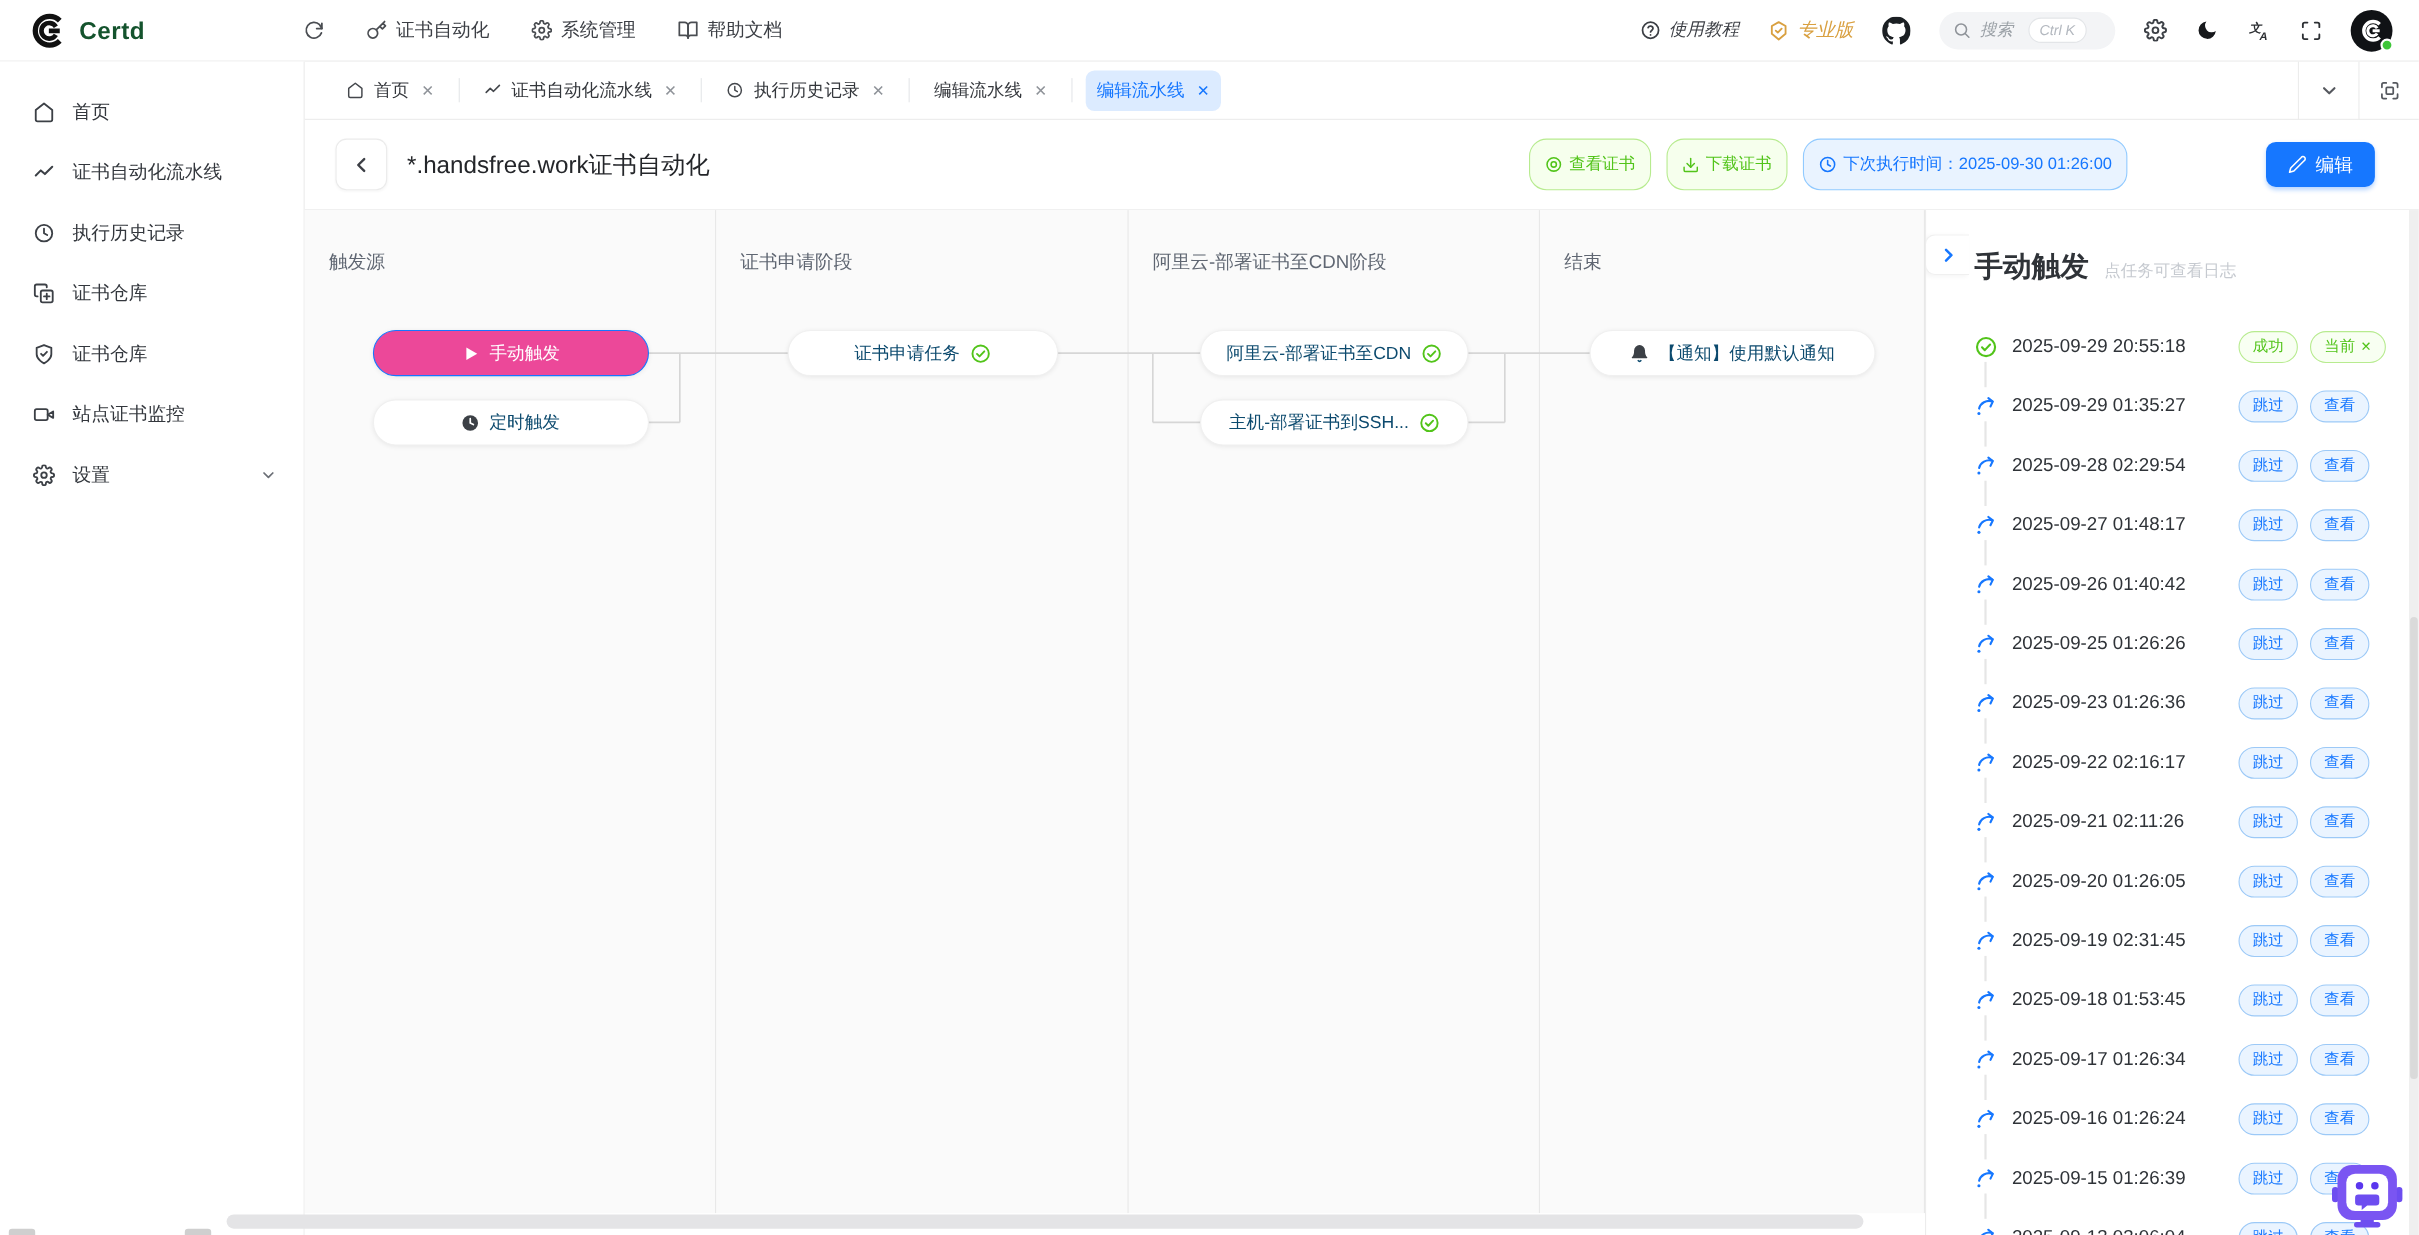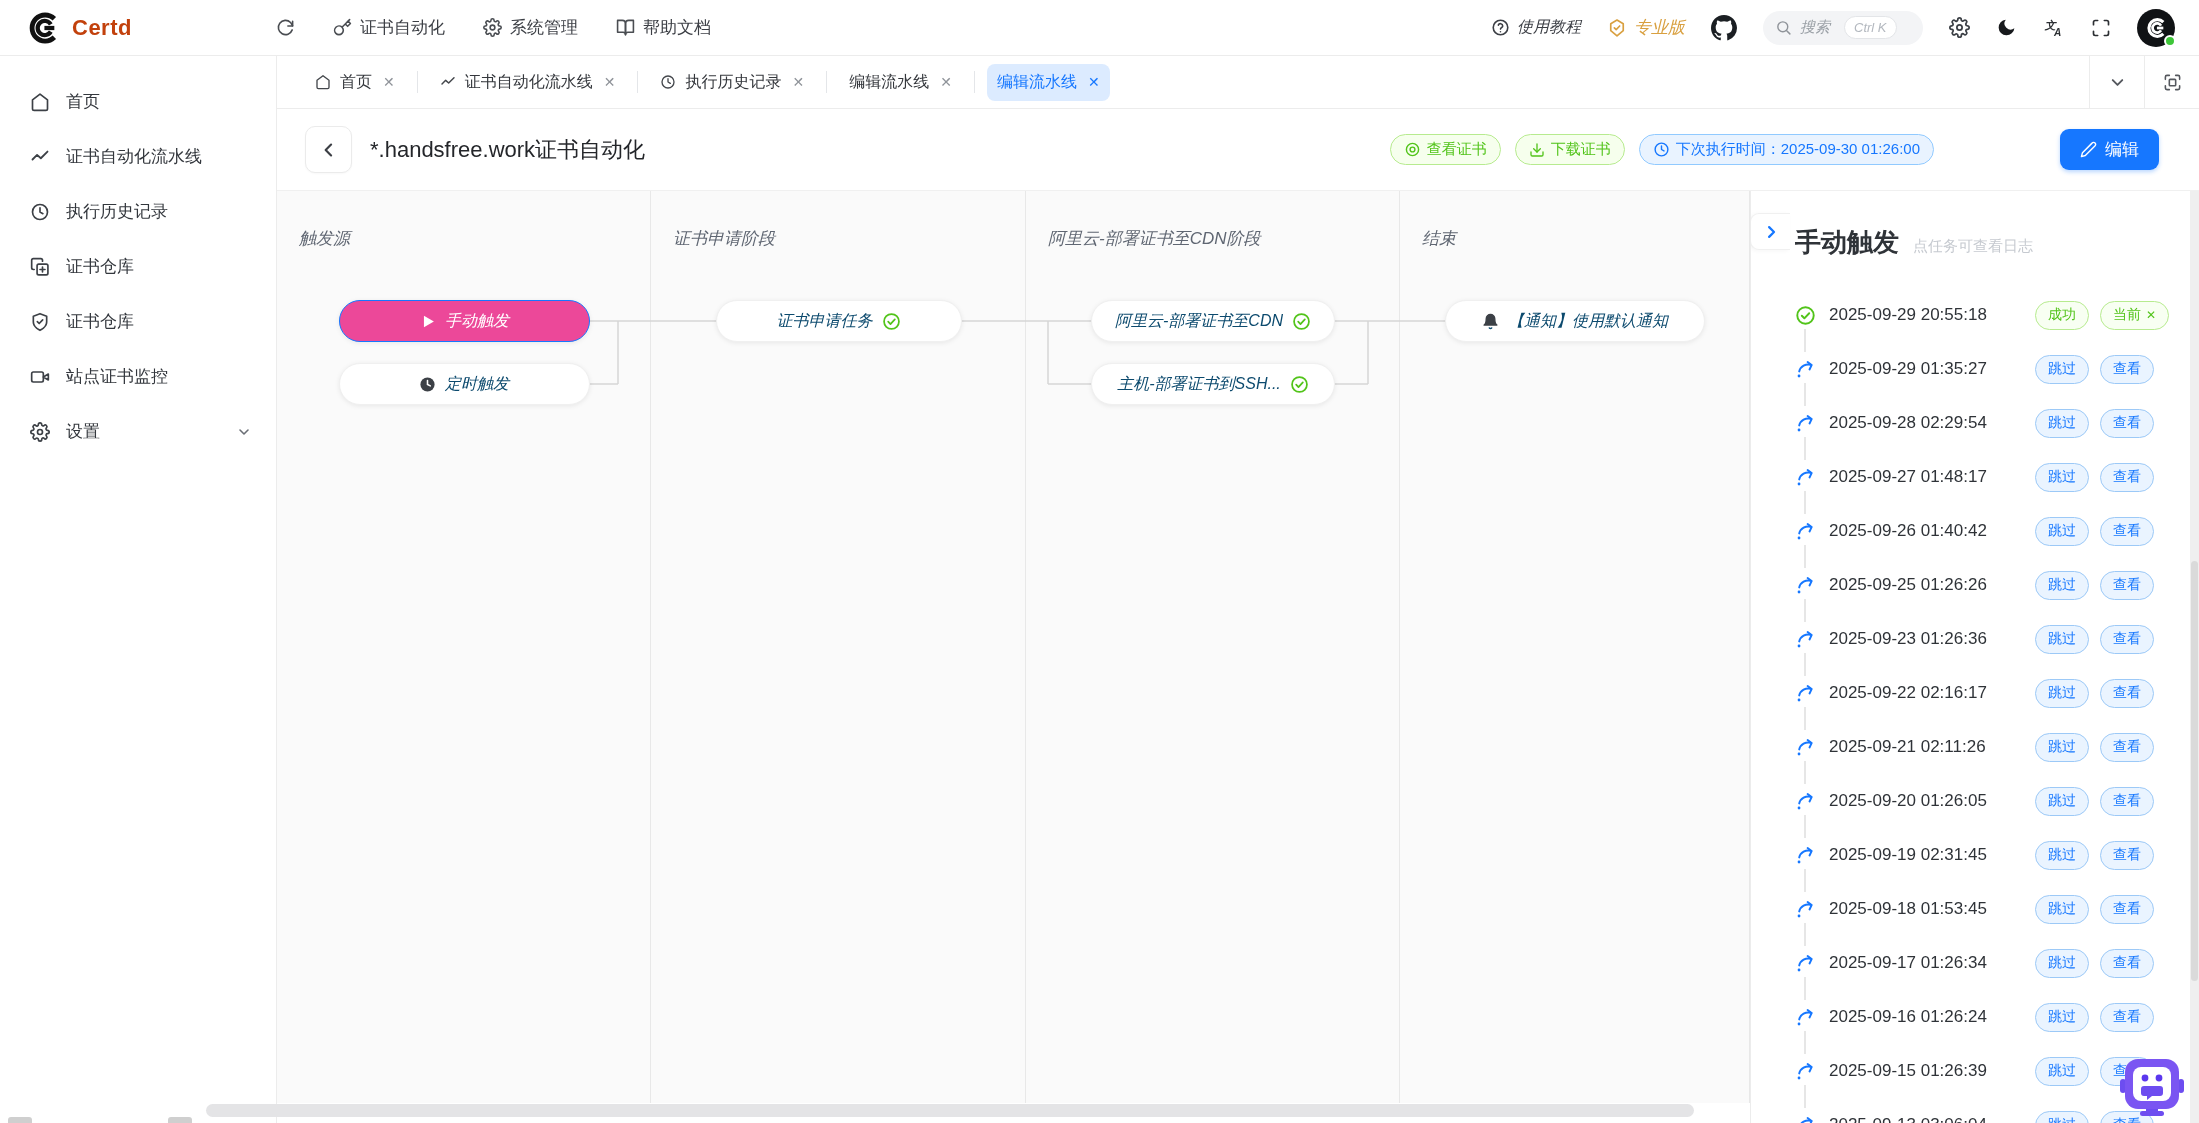--- a/index.html
+++ b/index.html
@@ -6,21 +6,21 @@
   html,body { width:2199px; height:1123px; overflow:hidden;
     font-family:"Liberation Sans","DejaVu Sans",sans-serif; background:#fff; color:#333; }
   svg.ic { display:block; }
   .app { position:relative; width:2199px; height:1123px; }
 
   
   .topbar { height:56px; display:flex; align-items:center; padding:0 24px 0 26px;
     border-bottom:1px solid #ececec; background:#fff; }
   .brand { display:flex; align-items:center; gap:12px; width:250px; }
   .brand .mark { width:34px; height:34px; color:#111; }
-  .brand .name { font-size:22px; font-weight:700; color:#c2410c; letter-spacing:.5px; }
+  .brand .name { font-size:22px; font-weight:700; color:#14532d; letter-spacing:.5px; }
   .topnav { display:flex; align-items:center; gap:38px; color:#3c3f45; font-size:17px; }
   .topnav .nav-item { display:flex; align-items:center; gap:8px; cursor:pointer; }
   .topnav .nav-item svg { color:#4a4d52; }
   .topright { margin-left:auto; display:flex; align-items:center; gap:26px;font-style:italic; }
   .tr-item { display:flex; align-items:center; gap:7px; font-size:16px; color:#3c3f45; cursor:pointer; }
   .tr-item.pro { color:#d9a040; font-size:17px; }
   .searchbox { display:flex; align-items:center; gap:8px; background:#f3f4f6; border-radius:17px;
     height:34px; padding:0 6px 0 12px; min-width:160px; }
   .searchbox .ph { color:#9aa0a6; font-size:15px; }
   .searchbox .kbd { margin-left:6px; background:#fff; border:1px solid #e3e5e8; color:#b3b8bf;
@@ -54,31 +54,31 @@
   .tab-tool { width:55px; height:53px; display:flex; align-items:center; justify-content:center;
     border-left:1px solid #ececec; color:#55585e; cursor:pointer; }
 
   
   .titlebar { height:81px; display:flex; align-items:center; padding:0 40px 0 28px; }
   .backbtn { width:47px; height:47px; border:1px solid #ebebeb; border-radius:10px; background:#fff;
     display:flex; align-items:center; justify-content:center; color:#3c3f45; cursor:pointer;
     box-shadow:0 1px 2px rgba(0,0,0,.03); }
   .page-title { font-size:22px; font-weight:400; color:#24262a; margin-left:18px; }
   .title-actions { margin-left:auto; display:flex; align-items:center; gap:14px; }
-  .pill { display:flex; align-items:center; gap:6px; height:31px; padding:0 13px; border-radius:16px;
+  .pill { display:flex; align-items:center; gap:6px; height:47px; padding:0 13px; border-radius:16px;
     font-size:15px; cursor:pointer; white-space:nowrap; }
   .pill.green { color:#52c41a; border:1px solid #b7eb8f; background:#f6ffed; }
   .pill.blue  { color:#1677ff; border:1px solid #91caff; background:#e9f3ff; }
   .editbtn { margin-left:112px; display:flex; align-items:center; gap:8px; height:41px; padding:0 20px;
     border-radius:9px; background:#1677ff; color:#fff; font-size:17px; cursor:pointer;
     box-shadow:0 2px 4px rgba(22,119,255,.3); }
 
   
   .content { flex:1; min-height:0; display:flex; border-top:1px solid #f0f0f0; }
-  .canvas { width:1473px; flex:none; display:flex; flex-direction:column;font-style:italic; }
+  .canvas { width:1473px; flex:none; display:flex; flex-direction:column; }
   .pipeline { position:relative; flex:1; background:#fafafa; overflow:hidden; }
   .stage { position:absolute; top:0; bottom:0; border-right:1px solid #e8e8e8; }
   .stage-title { position:absolute; top:36px; left:22px; font-size:17px; color:#5f6672; }
   .node { position:absolute; height:42px; border-radius:21px; background:#fff; display:flex;
     align-items:center; justify-content:center; gap:9px; font-size:16px; color:#0c4a6e;
     border:1px solid #f0f0f0; box-shadow:0 1px 5px rgba(0,0,0,.08); cursor:pointer; white-space:nowrap;
     overflow:hidden; padding:0 14px; z-index:2; }
   .node.primary { background:#ec4899; color:#fff; border-color:#1677ff; }
   .node .st { color:#52c41a; flex:none; }
   .node .nlic { flex:none; }

